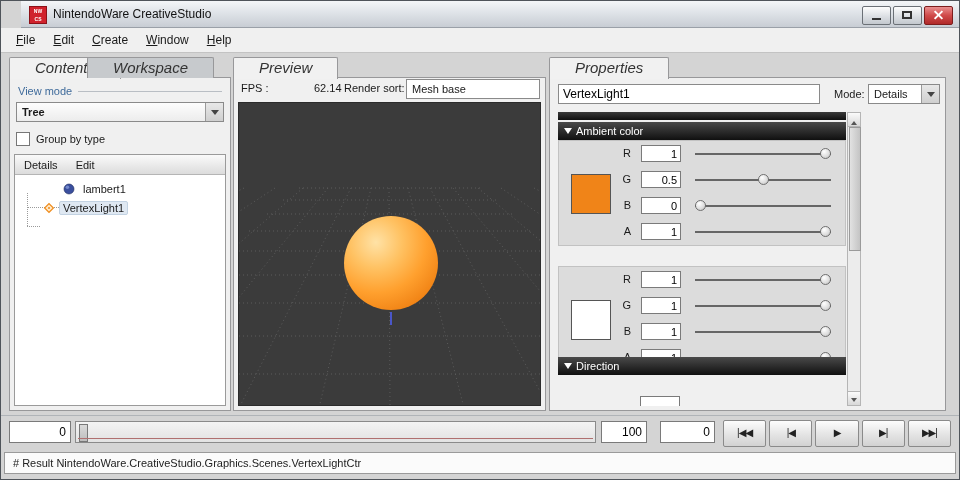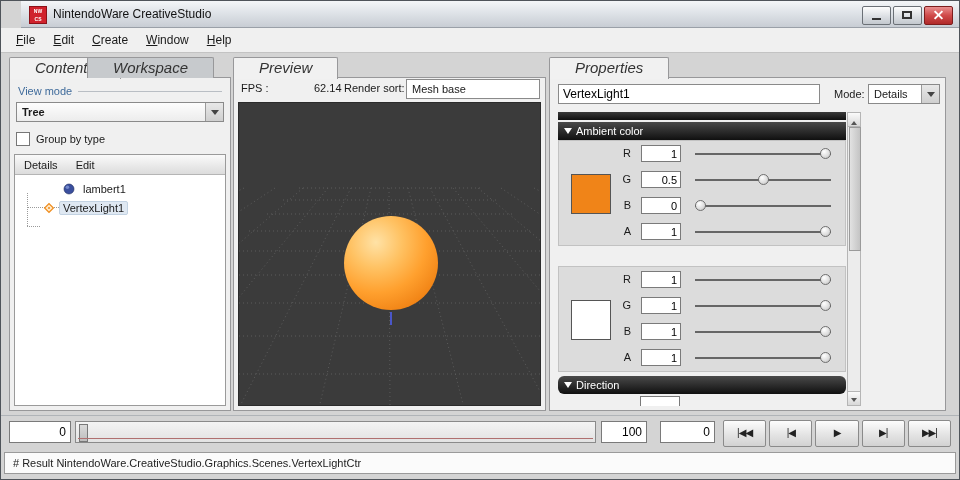--- a/index.html
+++ b/index.html
@@ -305,21 +305,21 @@
         </div>
         <div class="chrow" style="top:79px;">
           <span class="chlabel">A</span>
           <input class="chfield" value="1" style="">
           <div class="slider">
               <span class="sthumb" style="left: calc(100% - 11px);"></span>
             </div>
         </div>
       </div>
 
-      <div class="sec-hdr" style="top:264px;border-radius:6px;">
+      <div class="sec-hdr" style="top:245px;">
         <span class="caret"></span>
         <span>Direction</span>
       </div>
       <div class="partial-field"></div>
     </div>
 
     <div class="vscroll">
       <div class="varrow">
           <span class="tri-up"></span>
         </div>

